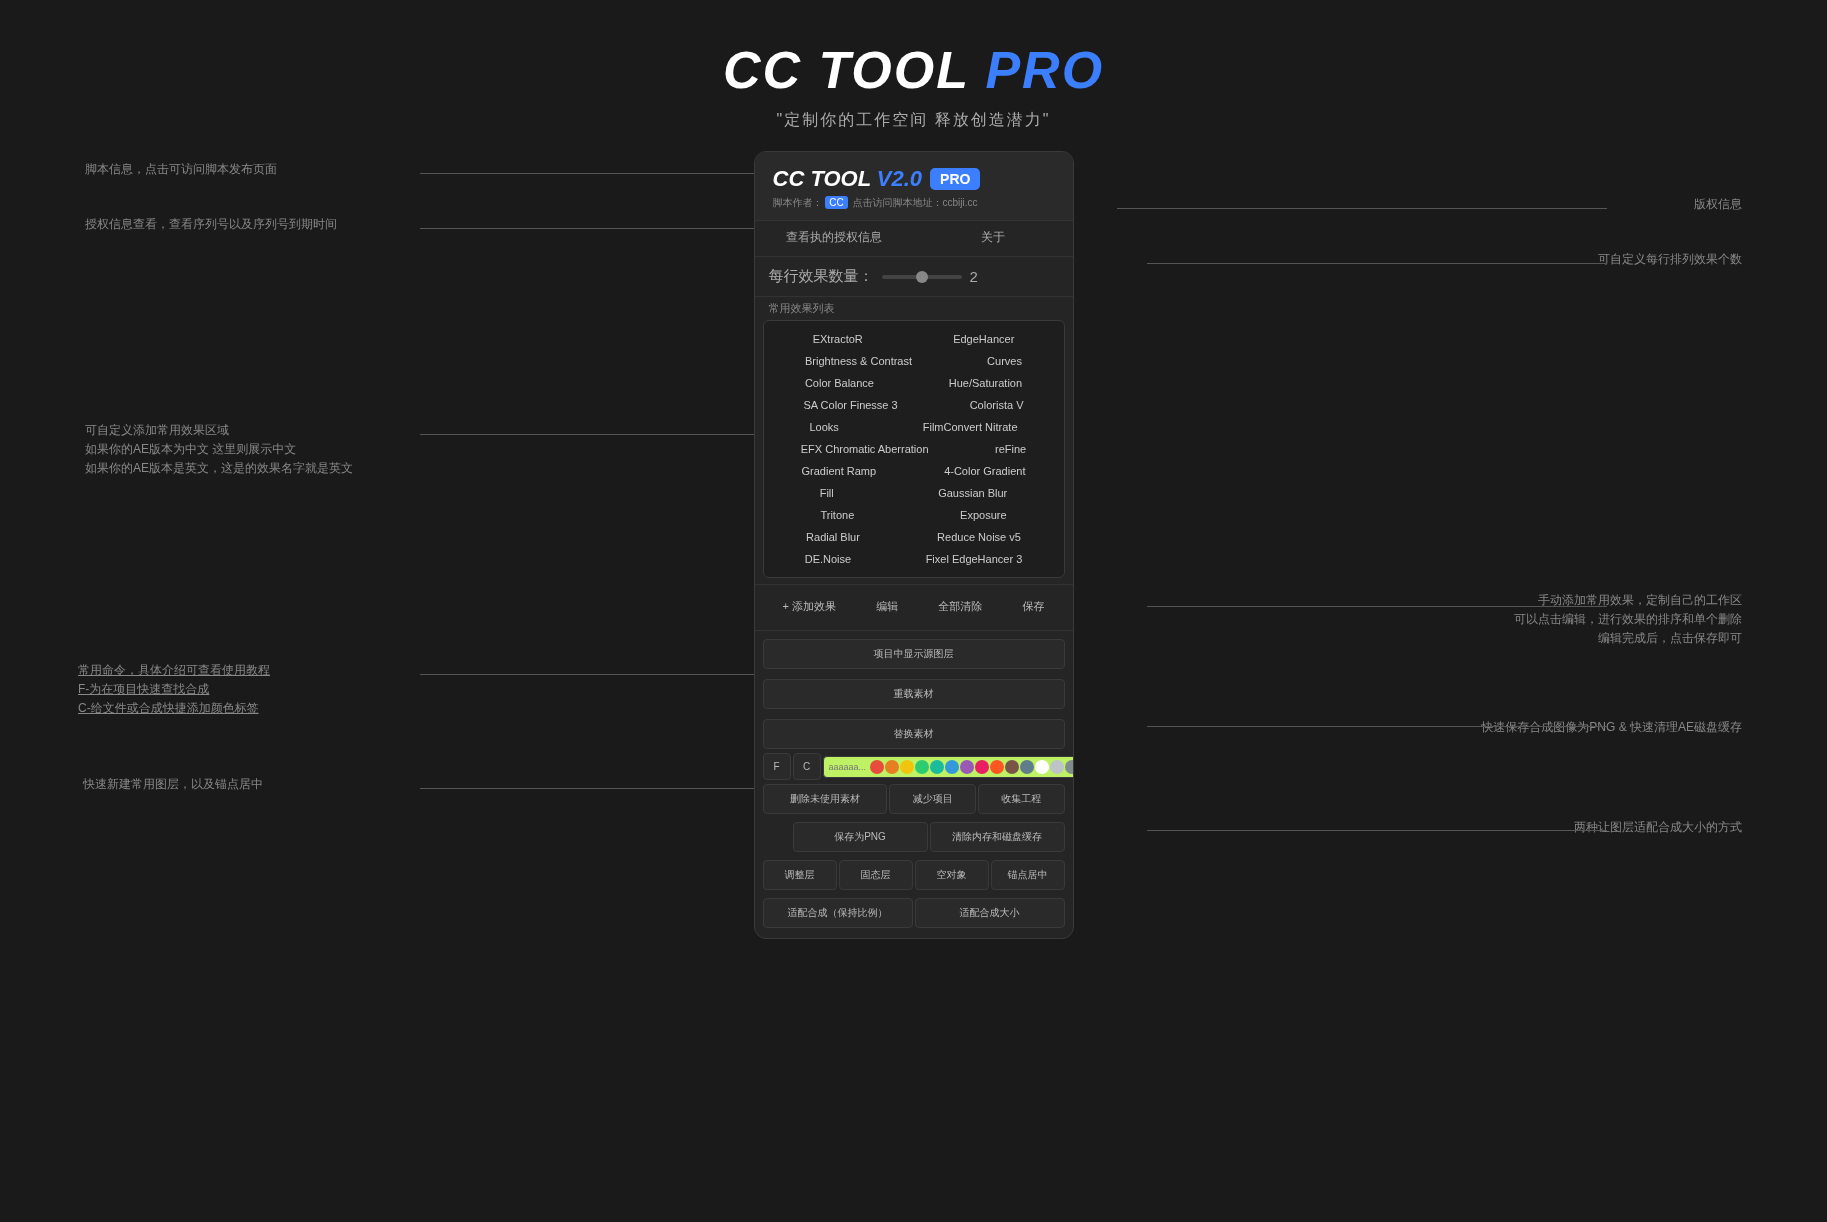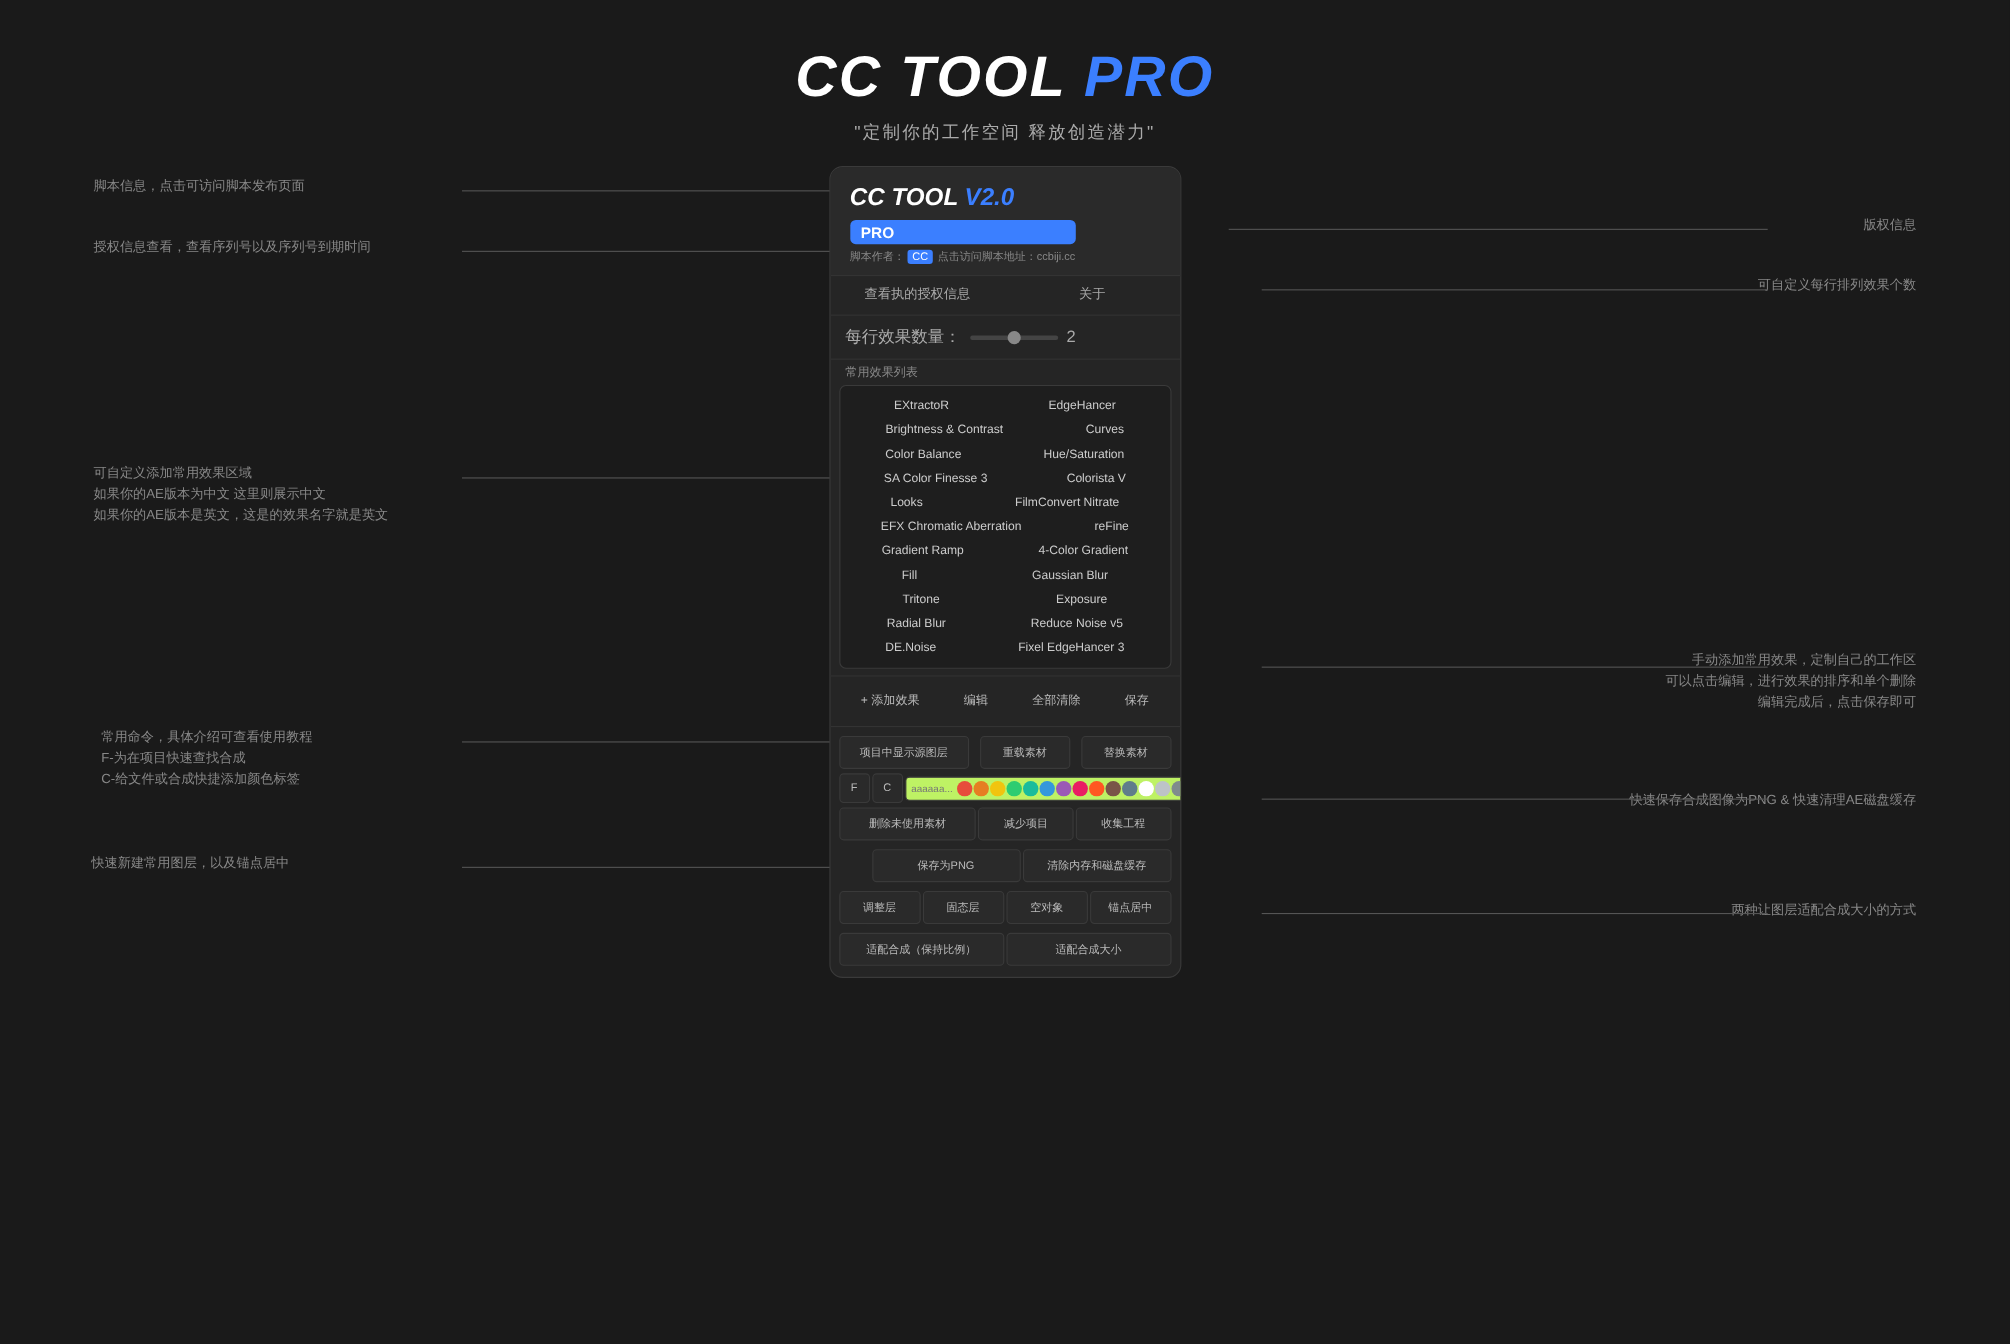--- a/index.html
+++ b/index.html
@@ -63,22 +63,22 @@
       background: #2a2a2a;
       padding: 14px 18px 10px;
       display: flex;
       align-items: center;
       justify-content: space-between;
       border-bottom: 1px solid #333;
     }
 
     .tool-logo {
       display: flex;
+      align-items: center;
       gap: 8px;
-      flex-direction: column;
     }
 
     .tool-logo-text {
       font-size: 22px;
       font-weight: 900;
       font-style: italic;
       color: #fff;
     }
     .tool-logo-text .v {
       color: #3b7fff;
@@ -308,21 +308,21 @@
   <div class="left-anno" style="top:65px; left:85px; max-width:380px;">
     <span>授权信息查看，查看序列号以及序列号到期时间</span>
   </div>
 
   <div class="left-anno" style="top:270px; left:85px; max-width:340px; line-height:1.6;">
     <div>可自定义添加常用效果区域</div>
     <div>如果你的AE版本为中文 这里则展示中文</div>
     <div>如果你的AE版本是英文，这是的效果名字就是英文</div>
   </div>
 
-  <div class="left-anno" style="top:510px; left:92px; max-width:340px; line-height:1.6;">
+  <div class="left-anno" style="top:510px; left:78px; max-width:340px; line-height:1.6;text-decoration:underline;">
     <div>常用命令，具体介绍可查看使用教程</div>
     <div>F-为在项目快速查找合成</div>
     <div>C-给文件或合成快捷添加颜色标签</div>
   </div>
 
   <div class="left-anno" style="top:625px; left:83px; max-width:340px;">
     <span>快速新建常用图层，以及锚点居中</span>
   </div>
 
   <div class="right-anno" style="top:45px; right:85px;">
@@ -455,21 +455,21 @@
 
       <div class="effects-actions">
         <span class="action-btn">+ 添加效果</span>
         <span class="action-btn">编辑</span>
         <span class="action-btn">全部清除</span>
         <span class="action-btn">保存</span>
       </div>
 
       <div class="bottom-panel" style="border-top:1px solid #333; padding-top:4px;">
 
-        <div style="display:flex; gap:10px; padding:4px 8px;">
+        <div style="display:flex; gap:10px; padding:4px 8px;flex-direction:column;">
           <div class="cmd-btn" style="flex:1.5;">项目中显示源图层</div>
           <div class="cmd-btn" style="flex:1;">重载素材</div>
           <div class="cmd-btn" style="flex:1;">替换素材</div>
         </div>
 
         <div style="display:flex; gap:2px; padding:0 8px 4px; align-items:center;">
           <div class="cmd-btn" style="width:28px; flex:none;">F</div>
           <div class="cmd-btn" style="width:28px; flex:none;">C</div>
 
           <div style="flex:1; background:#bef264; border:1px solid #3a3a3a; border-radius:4px; padding:3px 5px; display:flex; align-items:center; gap:2px;">

